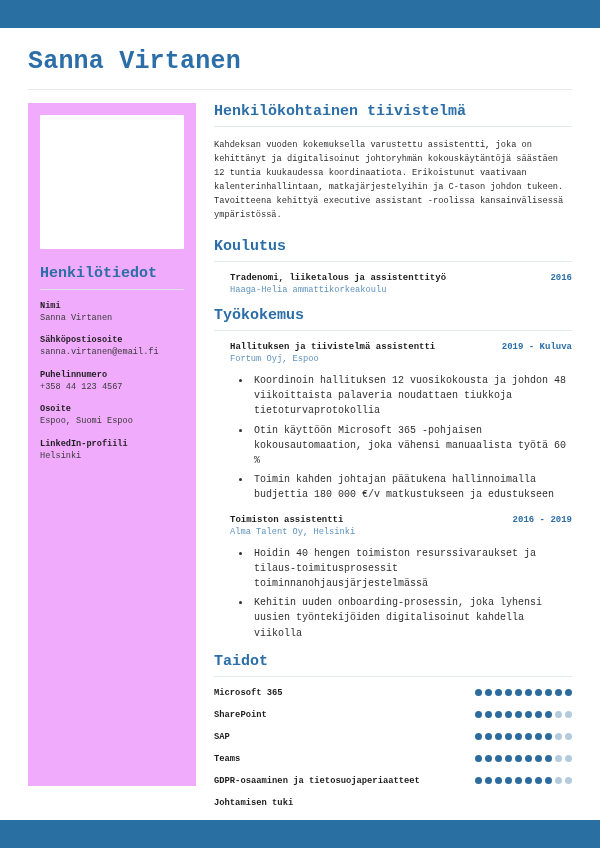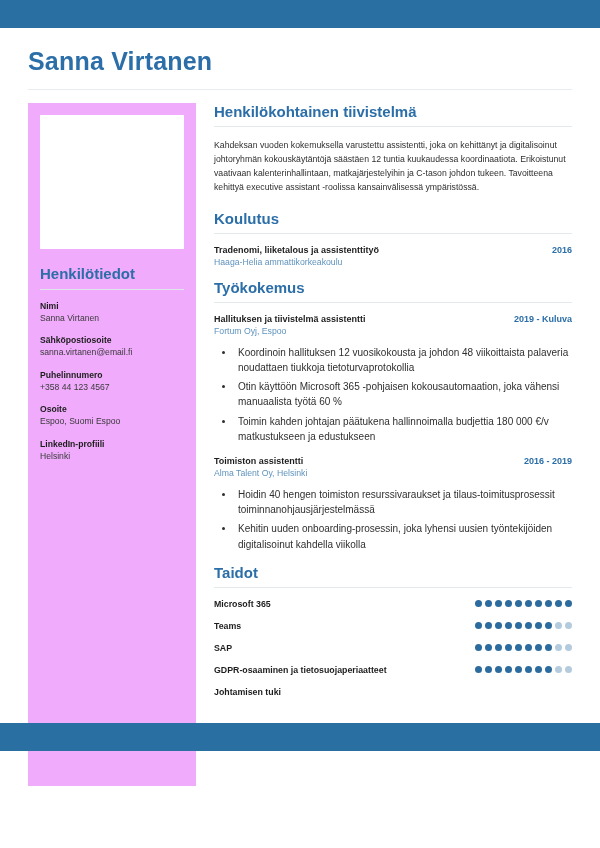--- a/index.html
+++ b/index.html
@@ -11,22 +11,23 @@
     height: 848px;
     background: #ffffff;
     font-family: "Liberation Sans", sans-serif;
     color: #2b2b2b;
     overflow: hidden;
     position: relative;
   }
   .page {
     position: relative;
     width: 600px;
-    height: 751px;
+    height: 848px;
     box-sizing: border-box;
+    font-family: Liberation Mono, monospace;
   }
   .band {
     position: absolute;
     left: 0;
     width: 600px;
     height: 28px;
     background: #2a6fa2;
   }
   .band-top { top: 0; }
   .band-bottom { bottom: 0; }
@@ -116,21 +117,21 @@
     border-top: 1px solid #e4e9ec;
     margin-bottom: 11px;
   }
   .summary {
     font-size: 8.7px;
     line-height: 1.62;
     color: #2f2f2f;
     margin: 0 0 16px 0;
   }
 
-  .entry { margin-bottom: 12px; }
+  .entry { margin-bottom: 12px; margin-left: 16px; }
   .entry-head {
     display: flex;
     justify-content: space-between;
     align-items: baseline;
   }
   .entry-title {
     font-size: 9px;
     font-weight: bold;
     color: #1d1d1d;
   }
@@ -292,36 +293,51 @@
                   <span class="dot"></span>
                   <span class="dot"></span>
                   <span class="dot"></span>
                   <span class="dot"></span>
                   <span class="dot"></span>
                   <span class="dot"></span>
                   <span class="dot"></span>
                 </div>
               </div>
               <div class="skill-row">
+                <div class="skill-name">SharePoint</div>
+                <div class="dots">
+                  <span class="dot"></span>
+                  <span class="dot"></span>
+                  <span class="dot"></span>
+                  <span class="dot"></span>
+                  <span class="dot"></span>
+                  <span class="dot"></span>
+                  <span class="dot"></span>
+                  <span class="dot"></span>
+                  <span class="dot off"></span>
+                  <span class="dot off"></span>
+                </div>
+              </div>
+              <div class="skill-row">
+                <div class="skill-name">SAP</div>
+                <div class="dots">
+                  <span class="dot"></span>
+                  <span class="dot"></span>
+                  <span class="dot"></span>
+                  <span class="dot"></span>
+                  <span class="dot"></span>
+                  <span class="dot"></span>
+                  <span class="dot"></span>
+                  <span class="dot"></span>
+                  <span class="dot off"></span>
+                  <span class="dot off"></span>
+                </div>
+              </div>
+              <div class="skill-row">
                 <div class="skill-name">Teams</div>
-                <div class="dots">
-                  <span class="dot"></span>
-                  <span class="dot"></span>
-                  <span class="dot"></span>
-                  <span class="dot"></span>
-                  <span class="dot"></span>
-                  <span class="dot"></span>
-                  <span class="dot"></span>
-                  <span class="dot"></span>
-                  <span class="dot off"></span>
-                  <span class="dot off"></span>
-                </div>
-              </div>
-              <div class="skill-row">
-                <div class="skill-name">SAP</div>
                 <div class="dots">
                   <span class="dot"></span>
                   <span class="dot"></span>
                   <span class="dot"></span>
                   <span class="dot"></span>
                   <span class="dot"></span>
                   <span class="dot"></span>
                   <span class="dot"></span>
                   <span class="dot"></span>
                   <span class="dot off"></span>

